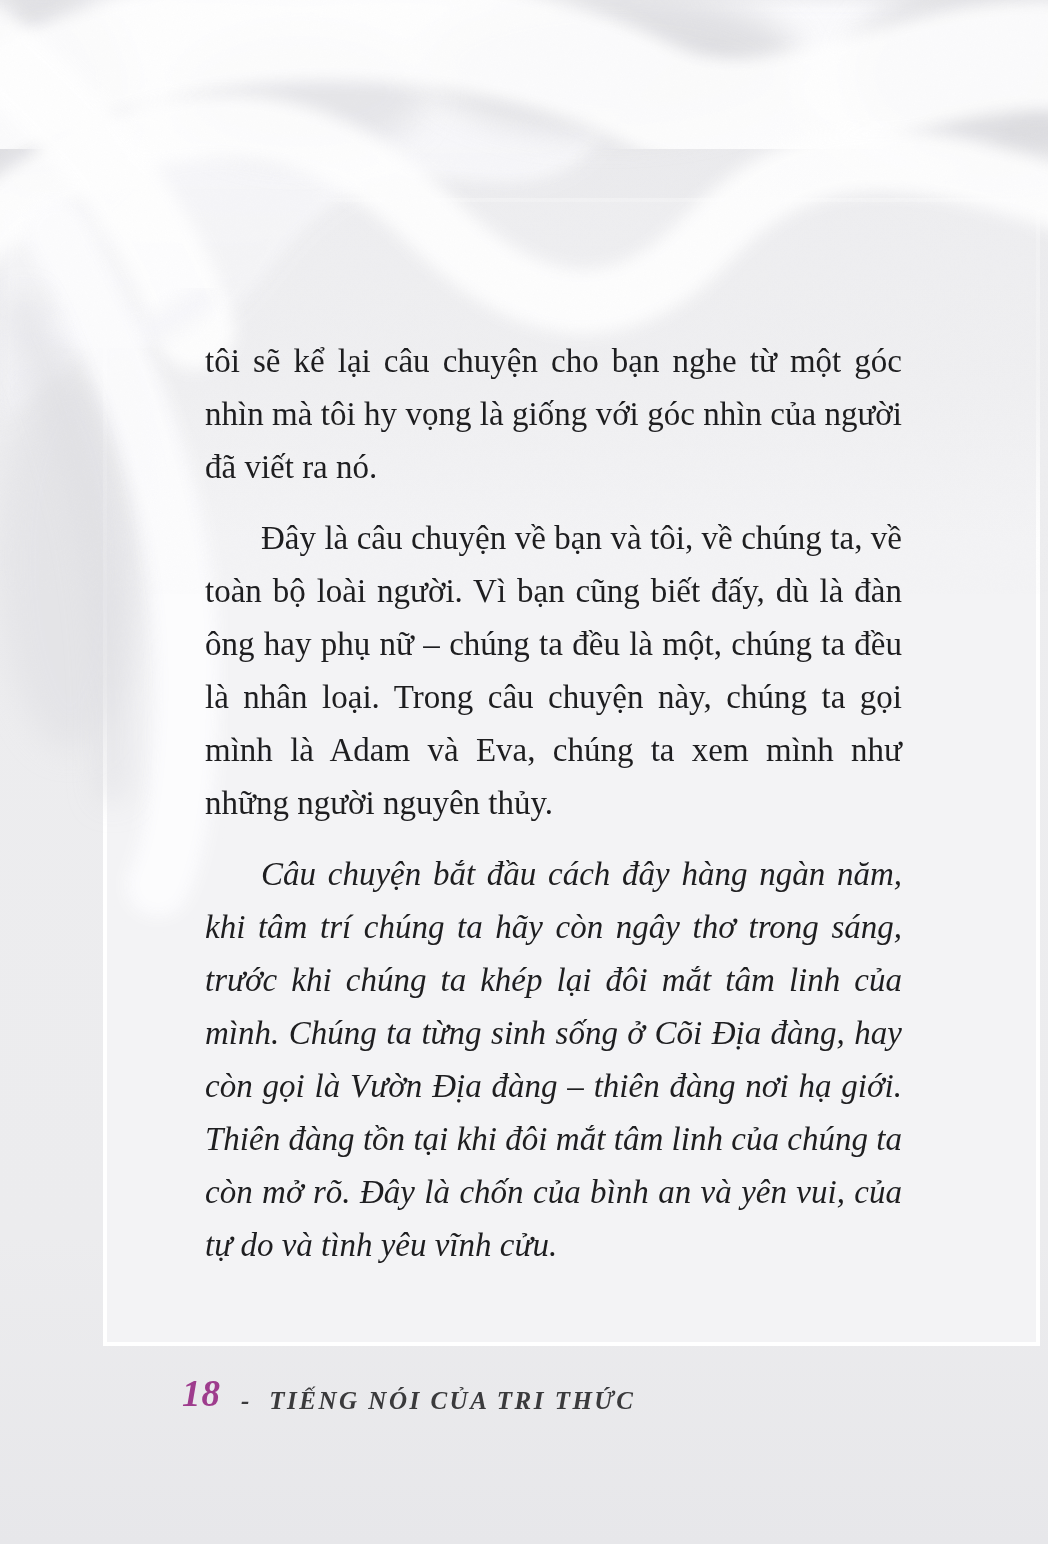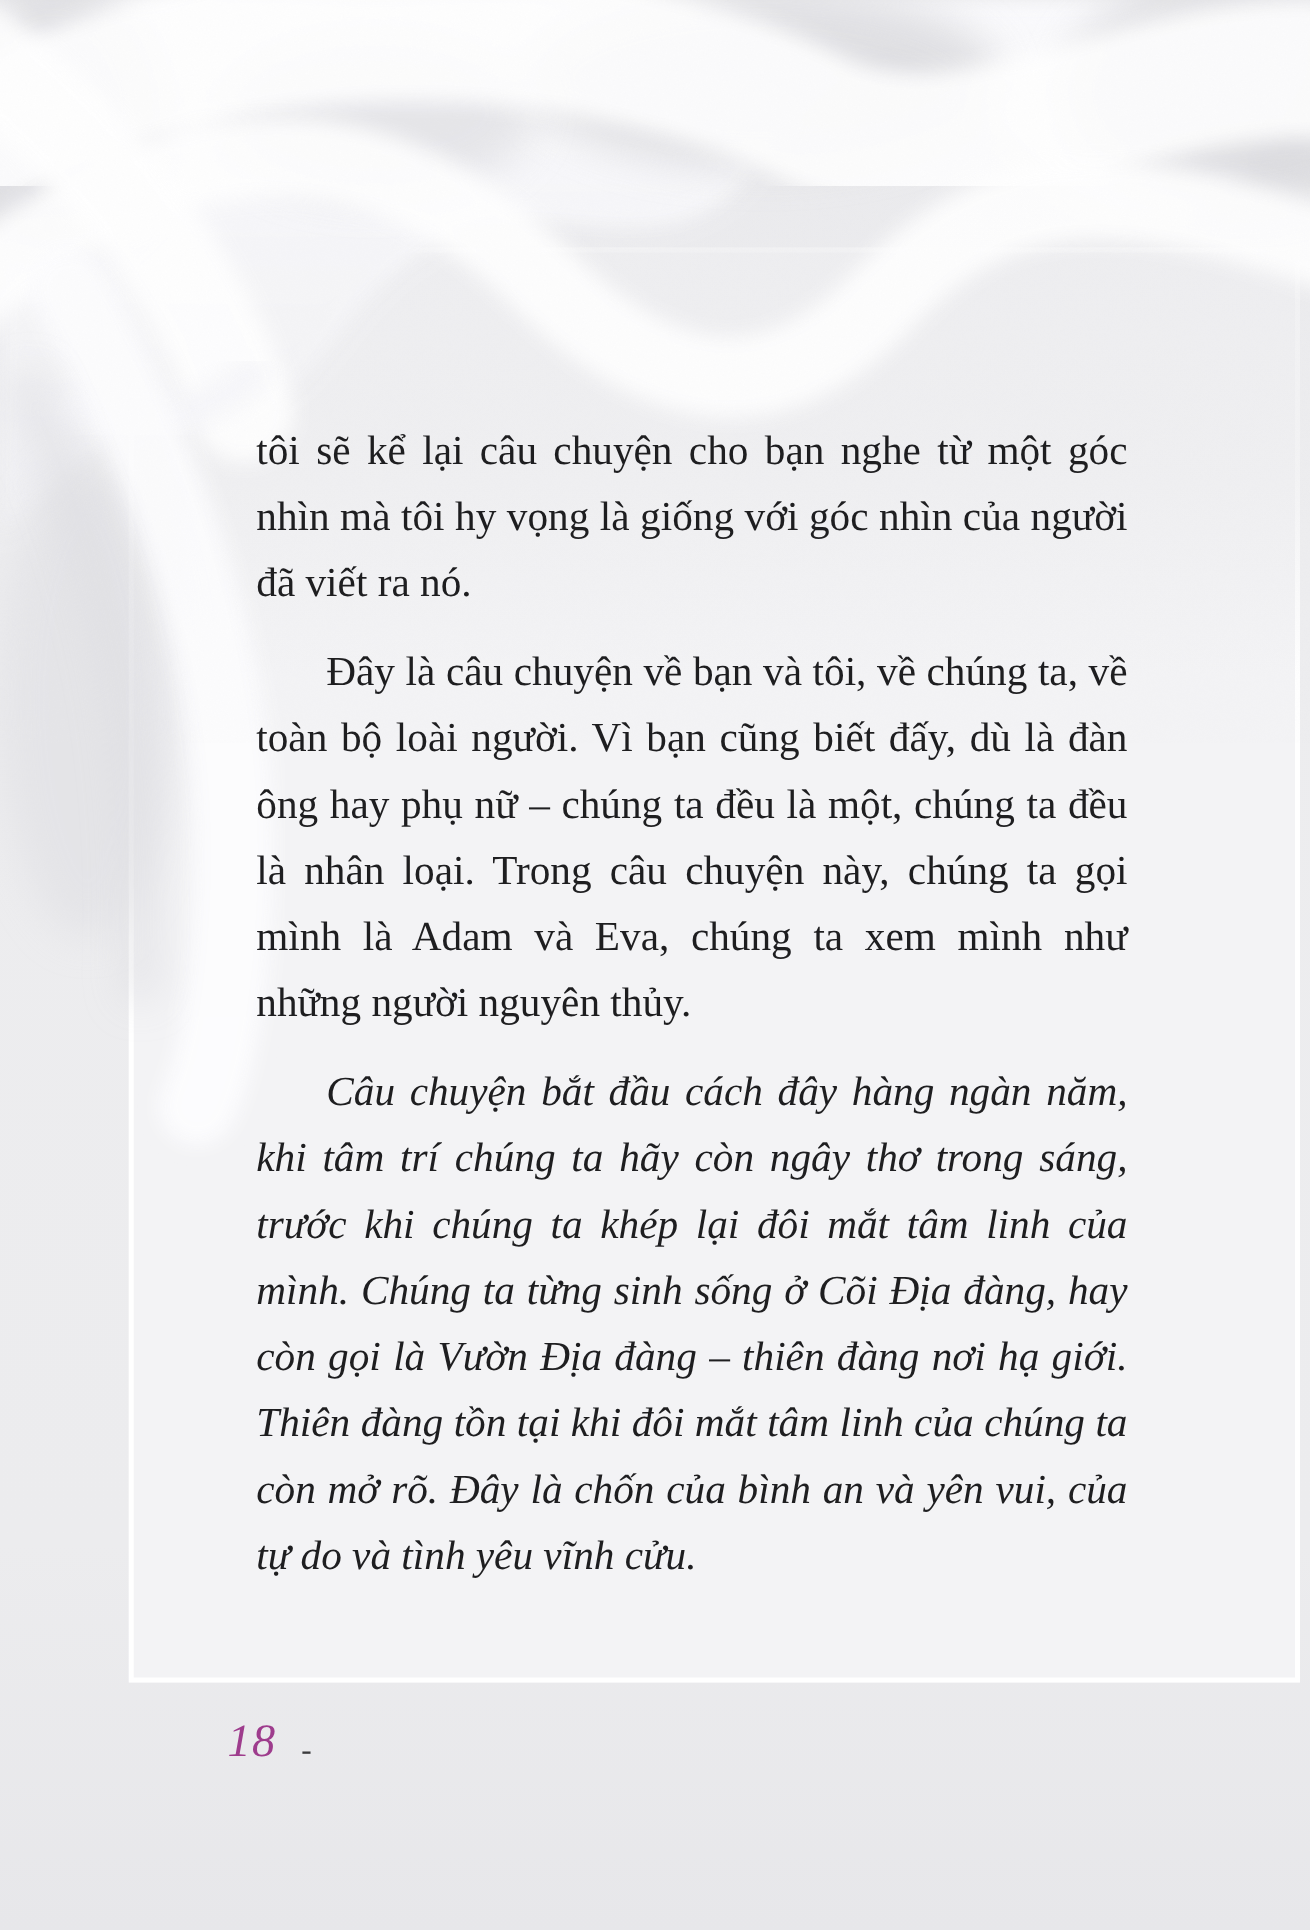--- a/index.html
+++ b/index.html
@@ -54,21 +54,21 @@
   
   .footer {
     position: absolute;
     left: 182px;
     top: 1372px;
     z-index: 3;
     display: flex;
     align-items: flex-end;
     gap: 20px;
     font-style: italic;
-    font-weight: normal;
+    font-weight: bold;
   }
   .pnum {
     font-size: 37px;
     color: #9e3c8d;
     letter-spacing: 1px;
   }
   .fsep {
     font-size: 25px;
     color: #3a3a3c;
   }
@@ -136,15 +136,16 @@
 
   <div class="textblock">
     <p class="para">tôi sẽ kể lại câu chuyện cho bạn nghe từ một góc nhìn mà tôi hy vọng là giống với góc nhìn của người đã viết ra nó.</p>
     <p class="para indent">Đây là câu chuyện về bạn và tôi, về chúng ta, về toàn bộ loài người. Vì bạn cũng biết đấy, dù là đàn ông hay phụ nữ – chúng ta đều là một, chúng ta đều là nhân loại. Trong câu chuyện này, chúng ta gọi mình là Adam và Eva, chúng ta xem mình như những người nguyên thủy.</p>
     <p class="para indent">Câu chuyện bắt đầu cách đây hàng ngàn năm, khi tâm trí chúng ta hãy còn ngây thơ trong sáng, trước khi chúng ta khép lại đôi mắt tâm linh của mình. Chúng ta từng sinh sống ở Cõi Địa đàng, hay còn gọi là Vườn Địa đàng – thiên đàng nơi hạ giới. Thiên đàng tồn tại khi đôi mắt tâm linh của chúng ta còn mở rõ. Đây là chốn của bình an và yên vui, của tự do và tình yêu vĩnh cửu.</p>
   </div>
 
   <div class="footer">
     <span class="pnum">18</span>
     <span class="fsep">-</span>
+    <span class="ftitle">TIẾNG NÓI CỦA TRI THỨC</span>
   </div>
 
 </div>
 
 </body></html>

